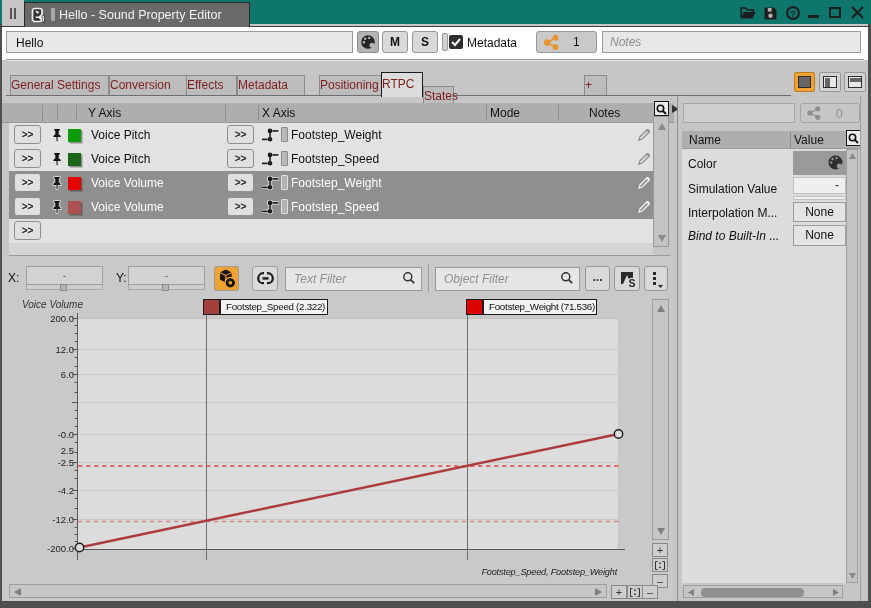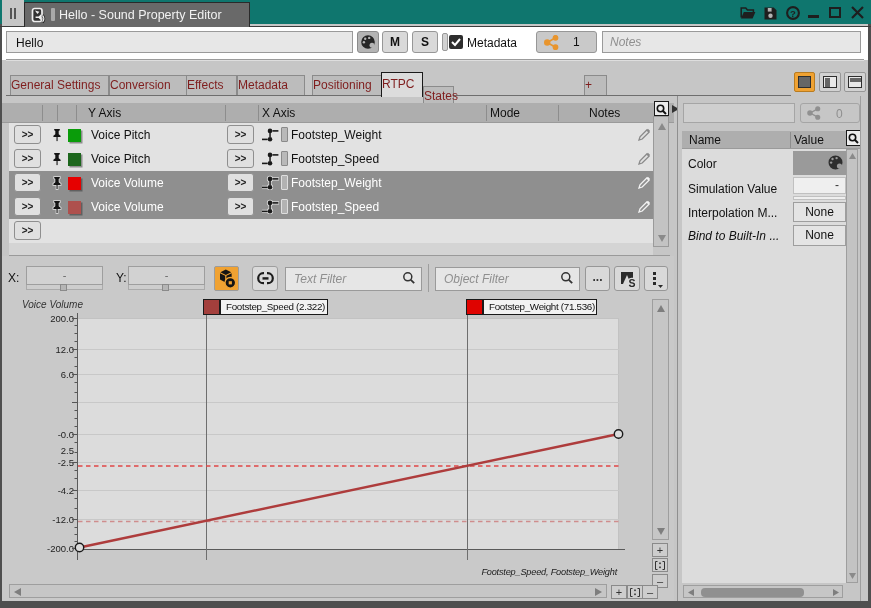--- a/index.html
+++ b/index.html
@@ -94,21 +94,21 @@
 
 <div class="abs" style="left:6px;top:59px;width:858px;height:1px;background:#9b9b9b;"></div>
 <div class="abs" style="left:6px;top:60px;width:858px;height:1px;background:#dedede;"></div>
 
 <div id="tabs" class="abs" style="left:2px;top:62px;width:866px;height:41px;background:#c6c6c6;">
   <div class="abs" style="left:4px;top:33px;width:785px;height:1px;background:#6e6e6e;"></div>
   <div class="tab abs" style="left:8px;top:13px;width:99px;">General Settings</div>
   <div class="tab abs" style="left:107px;top:13px;width:99px;">Conversion</div>
   <div class="tab abs" style="left:184px;top:13px;width:51px;">Effects</div>
   <div class="tab abs" style="left:235px;top:13px;width:68px;">Metadata</div>
-  <div class="tab abs" style="left:310px;top:13px;width:88px;">Positioning</div>
+  <div class="tab abs" style="left:317px;top:13px;width:88px;">Positioning</div>
   <div class="tab abs sel" style="left:379px;top:10px;width:42px;height:25px;">RTPC</div>
   <div class="tab abs" style="left:421px;top:24px;width:31px;">States</div>
   <div class="tab abs" style="left:582px;top:13px;width:23px;">+</div>
 
   <div class="abs" style="left:792px;top:10px;width:21px;height:20px;background:#f0a232;border:1px solid #b97c20;border-radius:2px;">
     <div class="abs" style="left:3px;top:3px;width:13px;height:12px;background:#666;border:1.5px solid #2e2e2e;"></div>
   </div>
   <div class="abs" style="left:817px;top:10px;width:22px;height:20px;background:#d2d2d2;border:1px solid #979797;border-radius:2px;">
     <div class="abs" style="left:3px;top:3px;width:14px;height:12px;border:1.5px solid #2e2e2e;background:#e8e8e8;"></div>
     <div class="abs" style="left:4.5px;top:4.5px;width:5px;height:9px;background:#666;"></div>

